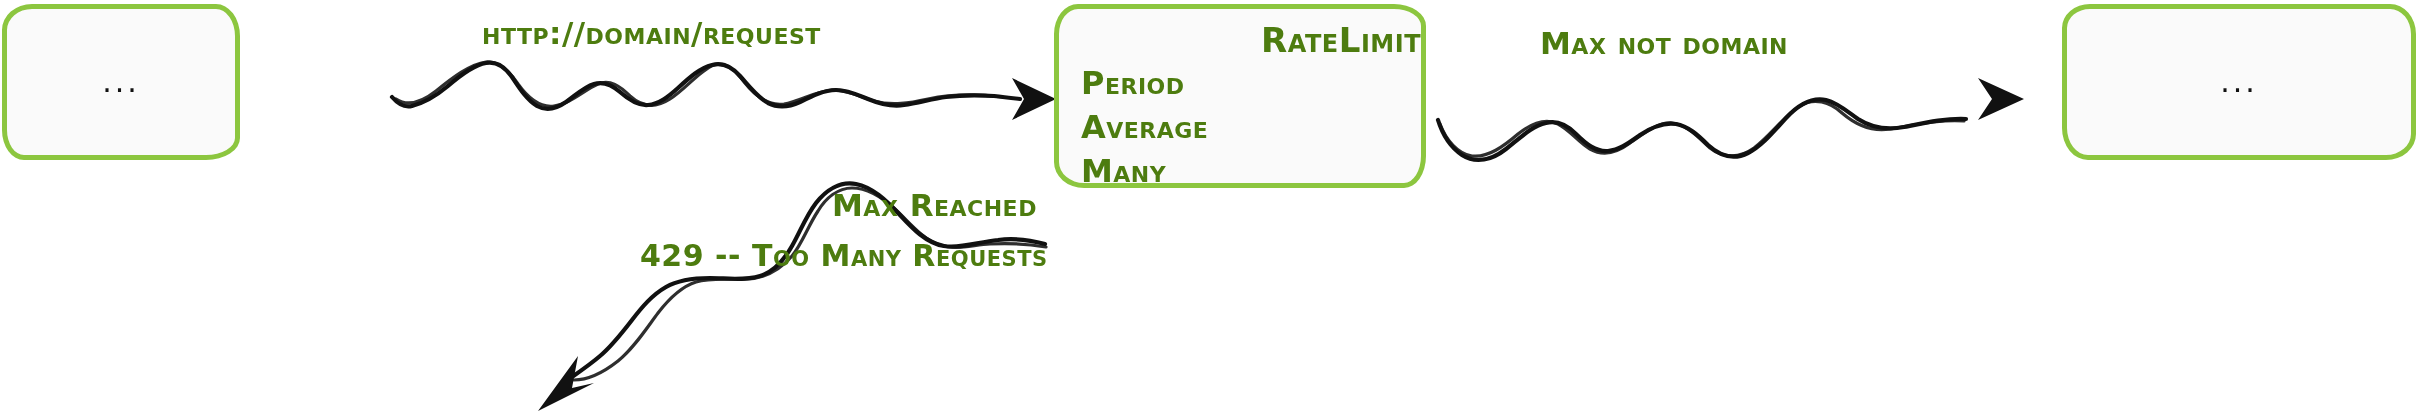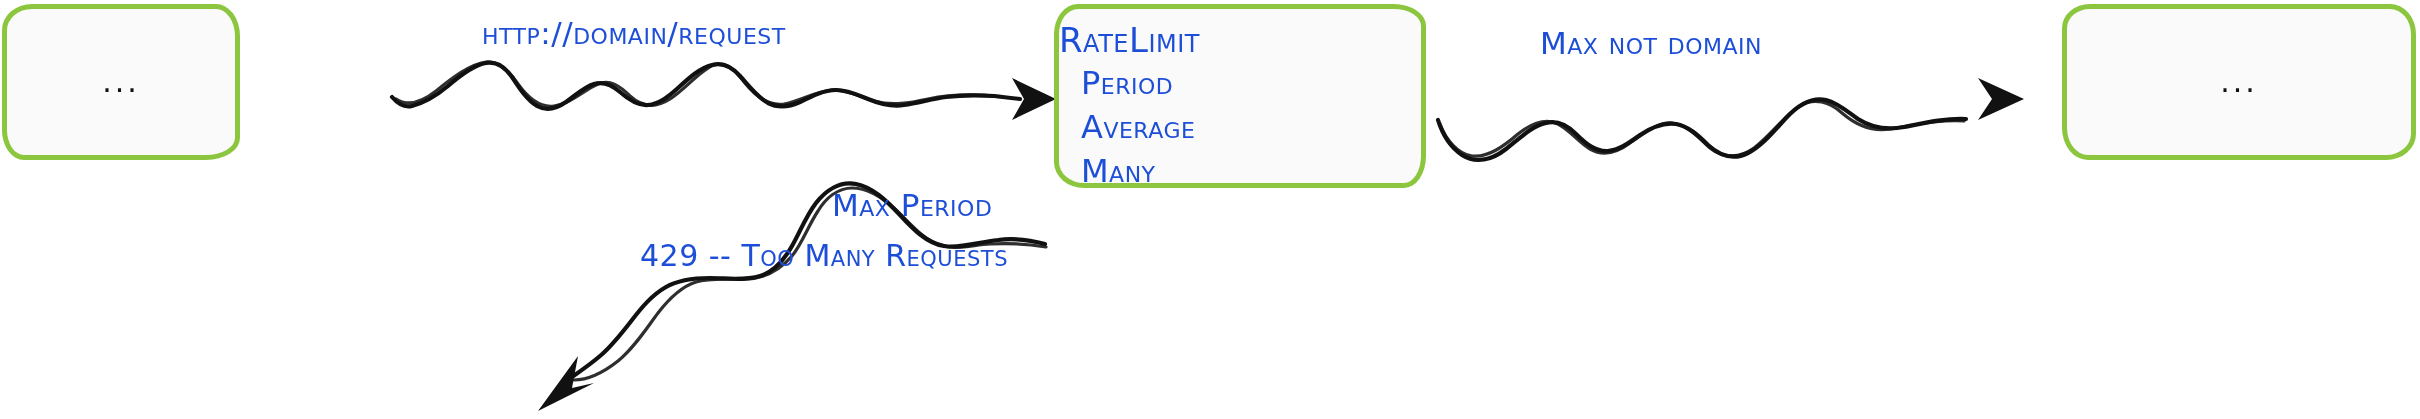--- a/index.html
+++ b/index.html
@@ -37,34 +37,34 @@
     font-size: 30px;
     letter-spacing: 3px;
     color: #111111;
     line-height: 1;
     font-family: "DejaVu Sans", sans-serif;
   }
 
   
   .hand {
     position: absolute;
-    color: #1d4ed8;
+    color: #4d7c0f;
     white-space: nowrap;
     font-family: "DejaVu Sans", sans-serif;
-    font-weight: 400;
+    font-weight: 700;
     font-variant: small-caps;
     letter-spacing: 0.5px;
     line-height: 1;
   }
   .edge-label { font-size: 31px; }
   .edge-label-sm { font-size: 30px; }
   .box-title {
     position: absolute;
     width: 100%;
-    text-align: left;
+    text-align: right;
     font-size: 34px;
     top: 14px;
     left: 0;
   }
   .box-field {
     position: absolute;
     left: 22px;
     font-size: 32px;
   }
 
@@ -160,17 +160,17 @@
   </div>
 
   <div class="node-box wobble-c" style="left:2062px; top:4px; width:354px; height:156px;">
     <div class="ellipsis-dots">...</div>
   </div>
 
   <div class="hand edge-label" style="left:482px; top:18px;">http://domain/request</div>
 
   <div class="hand edge-label" style="left:1540px; top:28px;">Max not domain</div>
 
-  <div class="hand edge-label" style="left:832px; top:190px;">Max Period</div>
+  <div class="hand edge-label" style="left:832px; top:190px;">Max Reached</div>
 
   <div class="hand edge-label-sm" style="left:640px; top:241px;">429 -- Too Many Requests</div>
 
 </div>
 
 </body></html>

